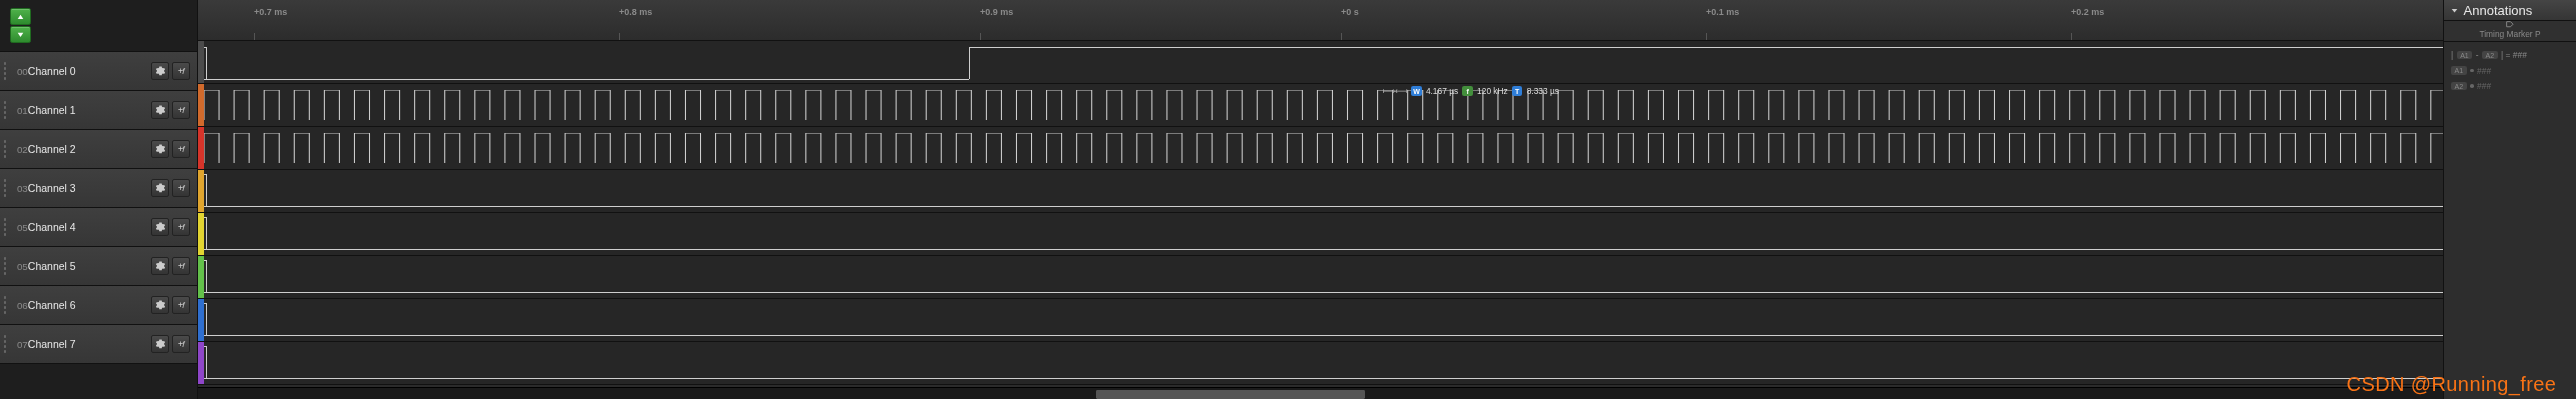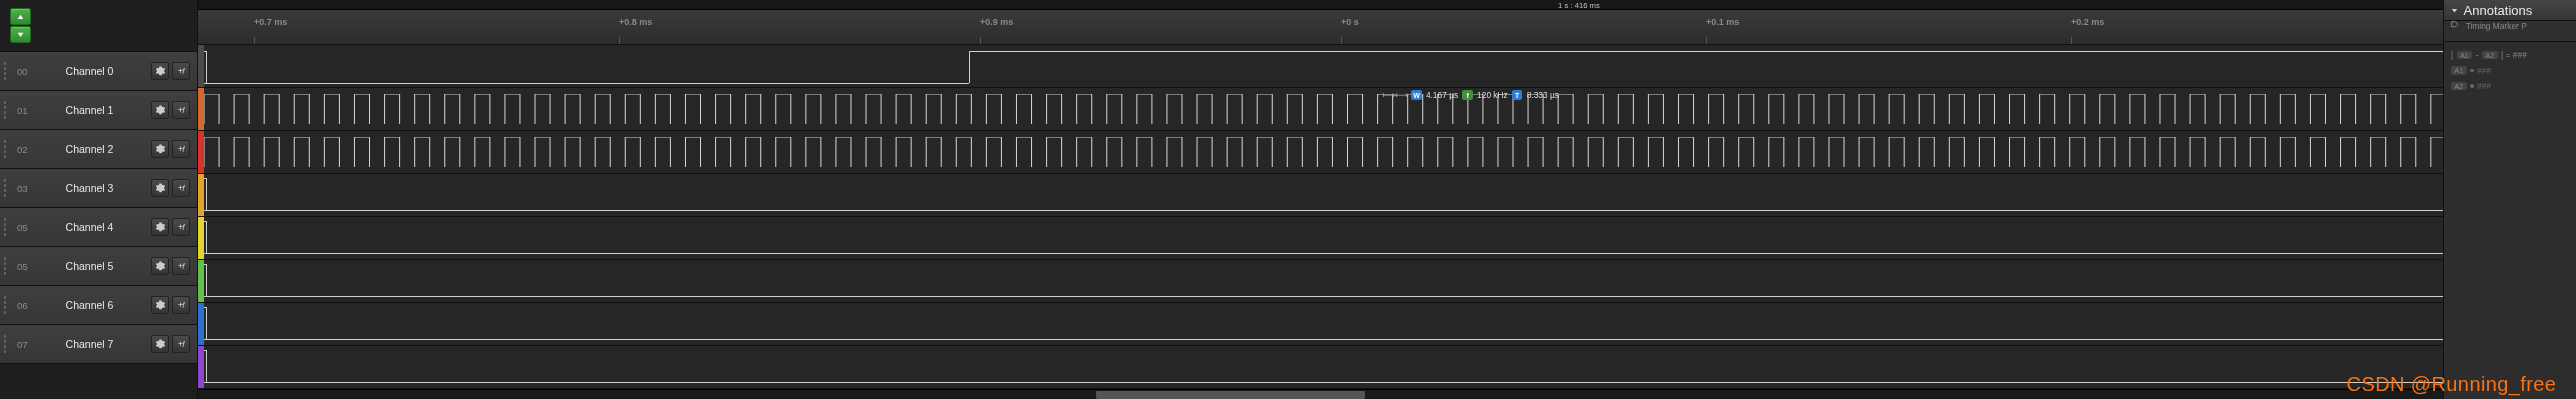--- a/index.html
+++ b/index.html
@@ -34,21 +34,21 @@
   .start-row{height:52px;display:flex;align-items:center;padding:5.6px 7px 5.6px 5.6px;background:var(--bg-dark);border-bottom:0.7px solid var(--border-dark);}
   .btn-start{flex:1;height:35px;background:linear-gradient(var(--start-a),var(--start-b));border:0.7px solid #206b20;border-radius:2.8px;color:#fff;font-size:18px;font-weight:500;text-shadow:0 0.7px 0.7px rgba(0,0,0,.4);display:flex;align-items:center;justify-content:center;cursor:pointer;box-shadow:inset 0 0.7px 0 rgba(255,255,255,.25),0 0.7px 1.4px rgba(0,0,0,.4);}
   .start-spin{width:21px;height:35px;margin-left:4.2px;display:flex;flex-direction:column;gap:1.4px;}
   .spin{flex:1;background:linear-gradient(var(--start-a),var(--start-b));border:0.7px solid #206b20;border-radius:2.1px;display:flex;align-items:center;justify-content:center;color:#fff;cursor:pointer;box-shadow:inset 0 0.7px 0 rgba(255,255,255,.25);}
   .spin svg{width:7px;height:5.6px;}
 
   .ch-row{height:39px;display:flex;align-items:center;background:linear-gradient(var(--panel-light),var(--panel));border-bottom:0.7px solid var(--border-dark);padding:0 7px 0 0;}
   .ch-grip{width:9.8px;display:flex;flex-direction:column;gap:2.1px;align-items:center;cursor:grab;}
   .ch-grip span{width:2.8px;height:2.8px;background:#666;border-radius:0.7px;}
   .ch-idx{width:18px;color:var(--text-dim);font-size:9.8px;text-align:right;}
-  .ch-name{flex:1;font-size:10.5px;color:var(--text-bright);text-align:center;}
+  .ch-name{flex:1;font-size:10.5px;color:var(--text-bright);}
   .ch-btn{width:18px;height:18px;background:linear-gradient(#4a4a4a,#343434);border:0.7px solid #222;border-radius:2.1px;display:flex;align-items:center;justify-content:center;cursor:pointer;color:#ccc;}
   .ch-btn+ .ch-btn{margin-left:2.8px;}
   .ch-btn svg{width:9.8px;height:9.8px;}
   .ch-trig{font-size:8.4px;font-family:monospace;letter-spacing:-0.7px;}
 
   
   .timeline{height:11.2px;position:relative;background:var(--bg-darker);border-bottom:0.7px solid #000;}
   .cursor-pos{position:absolute;left:1360px;top:0.7px;font-size:7.7px;color:var(--text);white-space:nowrap;}
   .ruler{height:41px;position:relative;background:linear-gradient(#3a3a3a,#2c2c2c);border-bottom:0.7px solid var(--border-dark);font-weight:bold;}
   .ruler-label{position:absolute;top:7px;color:var(--text-dim);font-size:9px;white-space:nowrap;}
@@ -89,21 +89,21 @@
   .bW{background:var(--badge-w);} .bF{background:var(--badge-f);} .bT{background:var(--badge-t);}
 
   
   .overview{height:12.6px;background:#1a1a1a;border-top:0.7px solid #000;position:relative;}
   .overview-thumb{position:absolute;top:1.4px;bottom:1.4px;left:40%;width:12%;background:#555;border-radius:1.4px;}
 
   
   .anno-hdr{height:21px;display:flex;align-items:center;padding:0 7px;background:linear-gradient(#454545,#353535);border-bottom:0.7px solid var(--border-dark);cursor:pointer;}
   .anno-hdr svg{width:7px;height:7px;margin-right:5.6px;}
   .anno-hdr span{font-size:13px;color:var(--text-bright);font-weight:500;}
-  .anno-sub{height:21px;display:flex;padding:0 7px;background:#303030;border-bottom:0.7px solid var(--border-dark);color:var(--text-dim);font-size:8.4px;gap:7px;}
+  .anno-sub{height:21px;display:flex;align-items:center;padding:0 7px;background:#303030;border-bottom:0.7px solid var(--border-dark);color:var(--text-dim);font-size:8.4px;gap:0;flex-direction:column;}
   .anno-sub svg{width:7.7px;height:7.7px;flex:none;}
   .anno-body{flex:1;background:#2d2d2d;padding:5.6px 7px;font-size:8.4px;color:var(--text-dim);}
   .anno-line{display:flex;align-items:center;gap:3.5px;height:15.4px;}
   .anno-line .tag{background:#444;border-radius:2.1px;padding:0.7px 3.5px;font-size:7px;}
   .anno-none{color:#666;}
   .anno-dot{width:3.5px;height:3.5px;border-radius:50%;background:#666;flex:none;}
 
   
   .watermark{position:absolute;right:19.6px;bottom:4.2px;color:#f97316;font-size:20px;letter-spacing:0.4px;pointer-events:none;}
 </style>
@@ -269,23 +269,20 @@
             </svg>
           </div>
           <div class="ch-btn">
             <span class="ch-trig">+𝑓</span>
           </div>
         </div>
       </div>
   </div>
 
   <div class="col-waves">
-    <div class="timeline">
-      <div class="cursor-pos">1 s : 416 ms</div>
-    </div>
     <div class="ruler" id="ruler">
         <div class="ruler-label" style="left: 56px;">+0.7 ms</div>
         <div class="ruler-tick" style="left: 56px;"></div>
         <div class="ruler-label" style="left: 421px;">+0.8 ms</div>
         <div class="ruler-tick" style="left: 421px;"></div>
         <div class="ruler-label" style="left: 782px;">+0.9 ms</div>
         <div class="ruler-tick" style="left: 782px;"></div>
         <div class="ruler-label" style="left: 1143px;">+0 s</div>
         <div class="ruler-tick" style="left: 1143px;"></div>
         <div class="ruler-label" style="left: 1508px;">+0.1 ms</div>

